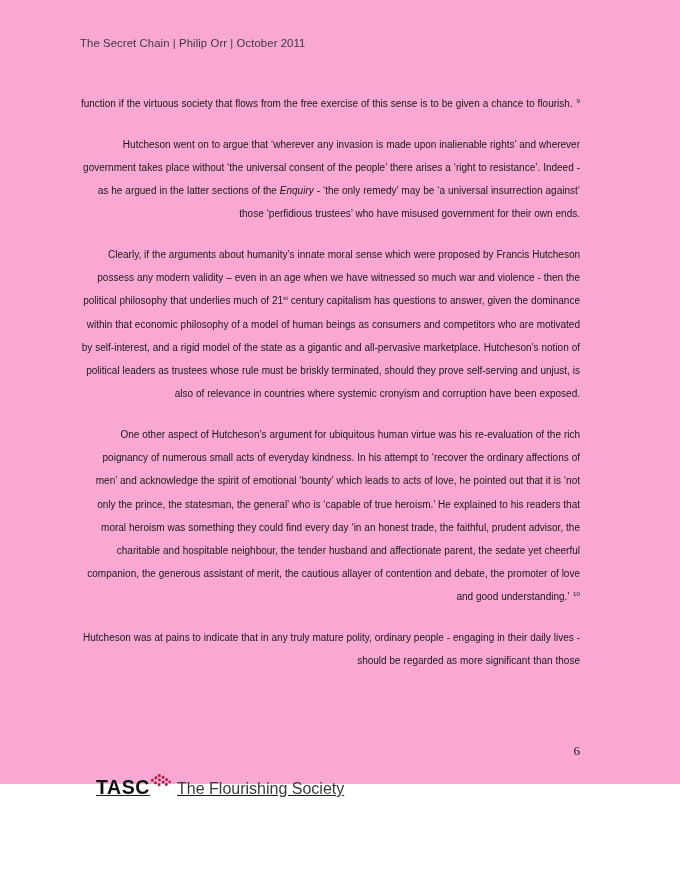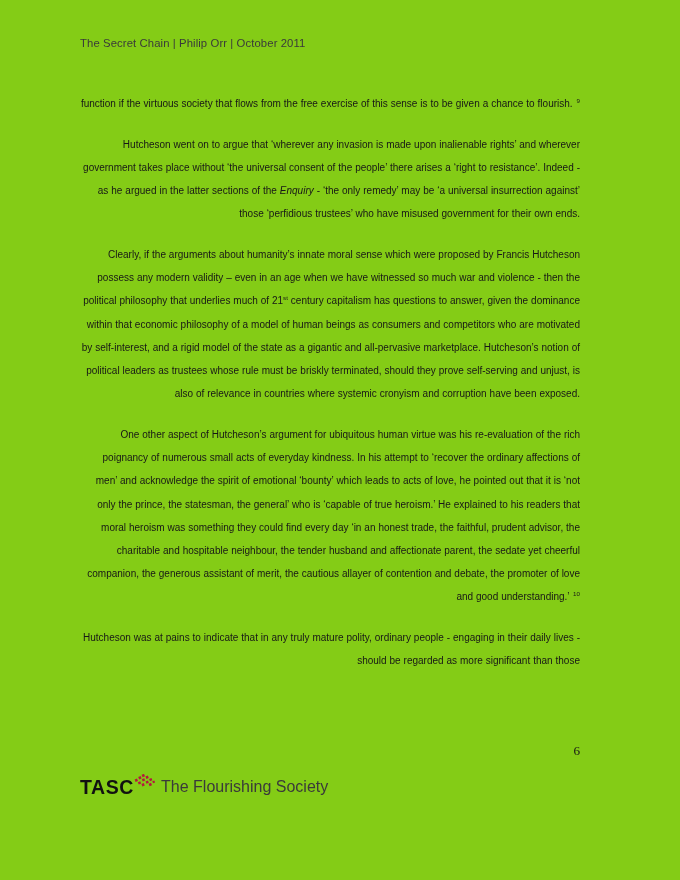--- a/index.html
+++ b/index.html
@@ -14,22 +14,22 @@
     overflow: hidden;
     font-family: "Liberation Serif", serif;
     color: #1a1a1a;
     -webkit-font-smoothing: antialiased;
   }
 
   .page {
     position: absolute;
     left: 0; top: 0;
     width: 680px;
-    height: 880px;
-    background: #84cc16;
+    height: 784px;
+    background: #f9a8d4;
   }
 
   
   .doc-header {
     position: absolute;
     left: 80px;
     top: 37px;
     width: 500px;
     font-family: "Liberation Sans", sans-serif;
     font-size: 11.3px;
@@ -81,24 +81,25 @@
     width: 500px;
     text-align: right;
     font-family: "Liberation Serif", serif;
     font-size: 13.2px;
     color: #171717;
   }
 
   
   .footer {
     position: absolute;
-    left: 80px;
+    left: 96px;
     top: 778px;
     display: flex;
-    align-items: center;
+    align-items: flex-end;
+    text-decoration: underline;
   }
 
   .logo-lockup {
     position: relative;
     display: inline-block;
   }
 
   .logo-wordmark {
     font-family: "Liberation Sans", sans-serif;
     font-weight: bold;

